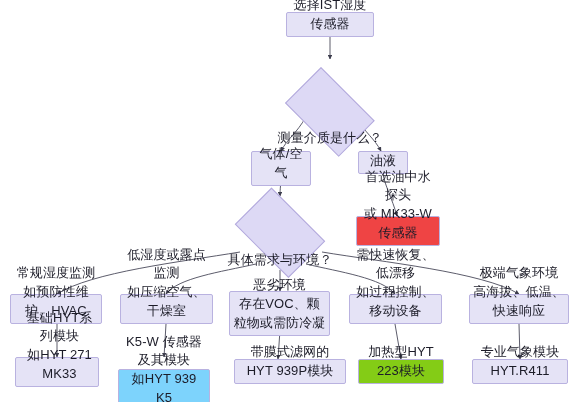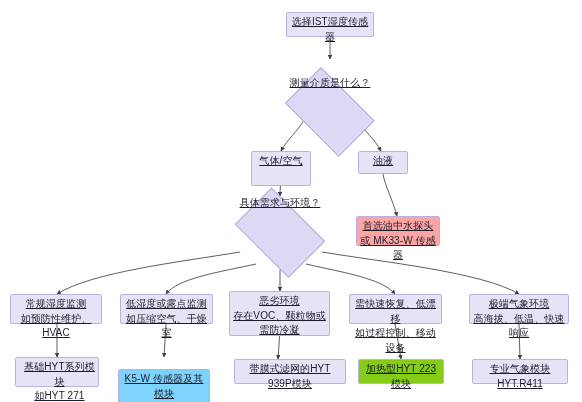--- a/index.html
+++ b/index.html
@@ -22,33 +22,32 @@
     left: 0;
     top: 0;
     width: 582px;
     height: 402px;
     pointer-events: none;
   }
   .node {
     position: absolute;
     box-sizing: border-box;
     display: flex;
-    align-items: flex-start;
+    align-items: flex-end;
     justify-content: center;
     text-align: center;
     color: #1c1c28;
     background: #e5e3f6;
     border: 1px solid #b9b2e0;
     border-radius: 2px;
-    font-size: 10px;
+    font-size: 13px;
     line-height: 1.45;
     letter-spacing: 0.1px;
     padding: 2px 3px;
     z-index: 2;
-    text-decoration: underline;
   }
   .node .label {
     display: block;
     white-space: pre-line;
   }
   .diamond {
     background: transparent;
     border: none;
     border-radius: 0;
     padding: 0;
@@ -110,21 +109,21 @@
       <div class="node" style="left: 251px; top: 151px; width: 60px; height: 35px; background: rgb(229, 227, 246); border-color: rgb(185, 178, 224);">
         <span class="label">气体/空气</span>
       </div>
       <div class="node" style="left: 358px; top: 151px; width: 50px; height: 23px; background: rgb(229, 227, 246); border-color: rgb(185, 178, 224);">
         <span class="label">油液</span>
       </div>
       <div class="node diamond" style="left: 226px; top: 196px; width: 108px; height: 74px;">
         <div class="dia-shape" style="background: rgb(221, 217, 245); border-color: rgb(178, 169, 220);"></div>
         <span class="label">具体需求与环境？</span>
       </div>
-      <div class="node" style="left: 356px; top: 216px; width: 84px; height: 30px; background: #fca5a5; border-color: rgb(185, 178, 224);">
+      <div class="node" style="left: 356px; top: 216px; width: 84px; height: 30px; background: #ef4444; border-color: rgb(185, 178, 224);">
         <span class="label">首选油中水探头
 或 MK33-W 传感器</span>
       </div>
       <div class="node" style="left: 10px; top: 294px; width: 92px; height: 30px; background: rgb(229, 227, 246); border-color: rgb(185, 178, 224);">
         <span class="label">常规湿度监测
 如预防性维护、HVAC</span>
       </div>
       <div class="node" style="left: 120px; top: 294px; width: 93px; height: 30px; background: rgb(229, 227, 246); border-color: rgb(185, 178, 224);">
         <span class="label">低湿度或露点监测
 如压缩空气、干燥室</span>

